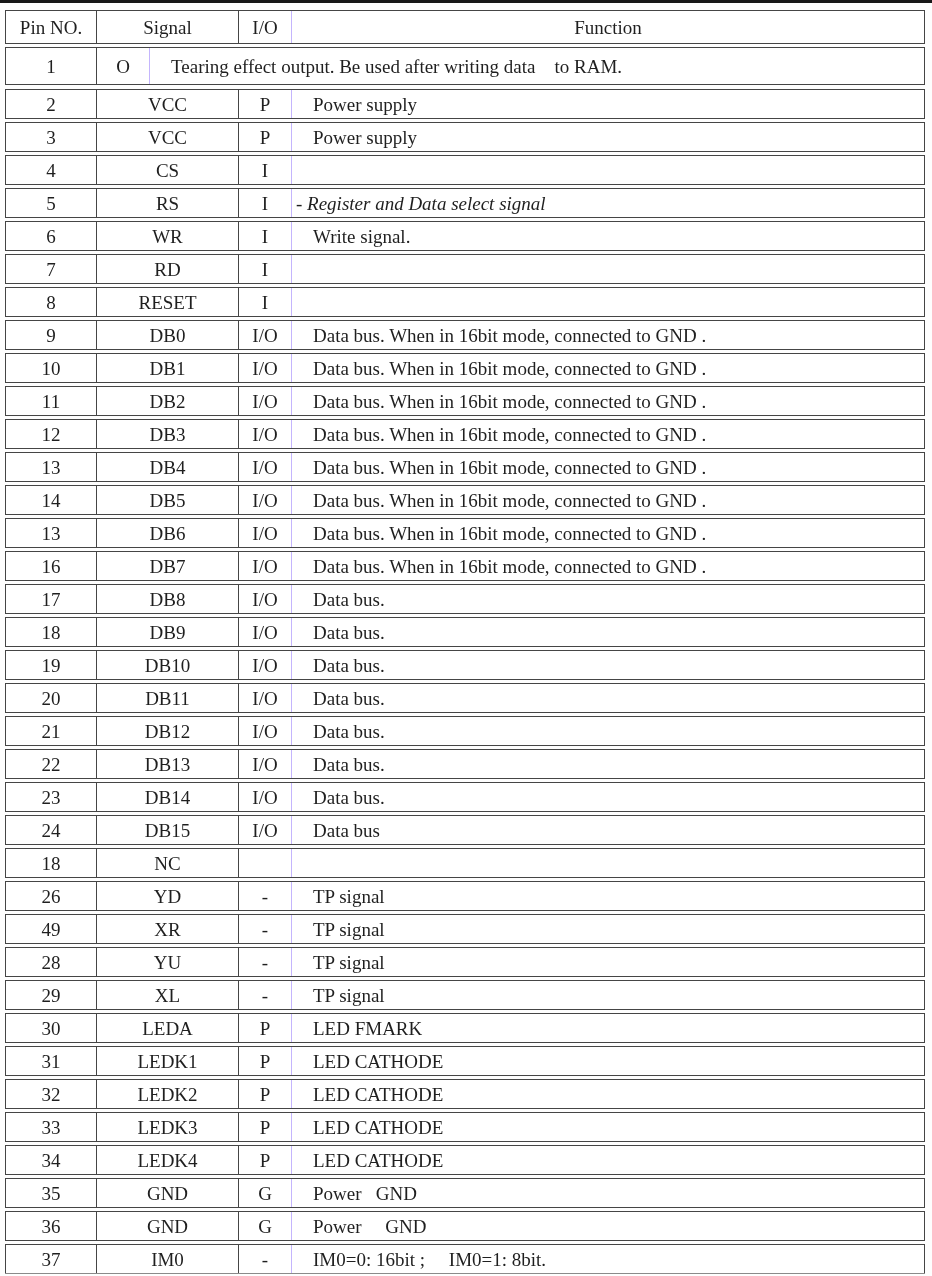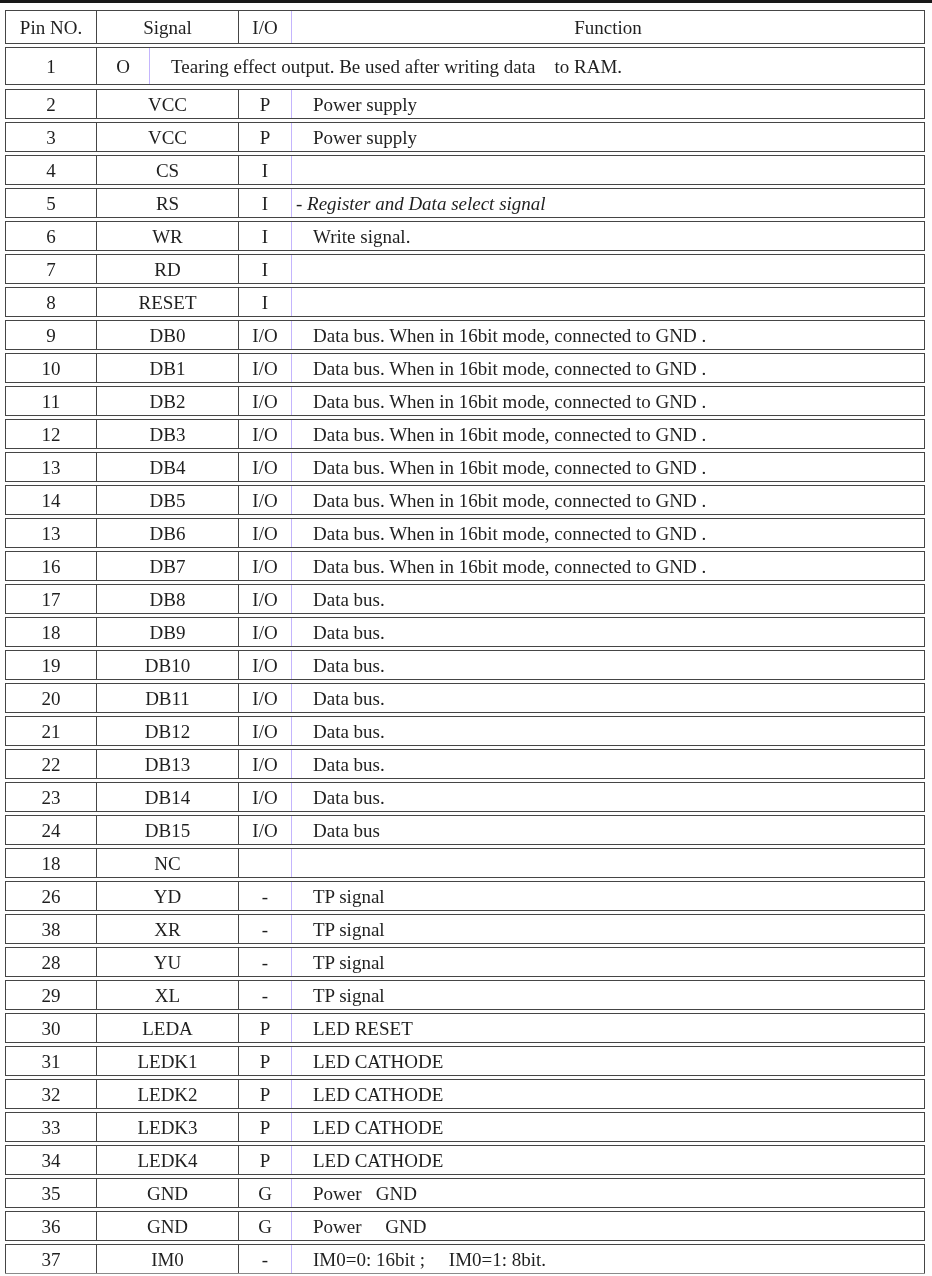--- a/index.html
+++ b/index.html
@@ -269,21 +269,21 @@
   </div>
 
   <div class="row">
     <div class="cell pin">26</div>
     <div class="cell signal">YD</div>
     <div class="cell io">-</div>
     <div class="cell func">TP signal</div>
   </div>
 
   <div class="row">
-    <div class="cell pin">38</div>
+    <div class="cell pin">49</div>
     <div class="cell signal">XR</div>
     <div class="cell io">-</div>
     <div class="cell func">TP signal</div>
   </div>
 
   <div class="row">
     <div class="cell pin">28</div>
     <div class="cell signal">YU</div>
     <div class="cell io">-</div>
     <div class="cell func">TP signal</div>
@@ -293,21 +293,21 @@
     <div class="cell pin">29</div>
     <div class="cell signal">XL</div>
     <div class="cell io">-</div>
     <div class="cell func">TP signal</div>
   </div>
 
   <div class="row">
     <div class="cell pin">30</div>
     <div class="cell signal">LEDA</div>
     <div class="cell io">P</div>
-    <div class="cell func">LED RESET</div>
+    <div class="cell func">LED FMARK</div>
   </div>
 
   <div class="row">
     <div class="cell pin">31</div>
     <div class="cell signal">LEDK1</div>
     <div class="cell io">P</div>
     <div class="cell func">LED CATHODE</div>
   </div>
 
   <div class="row">

